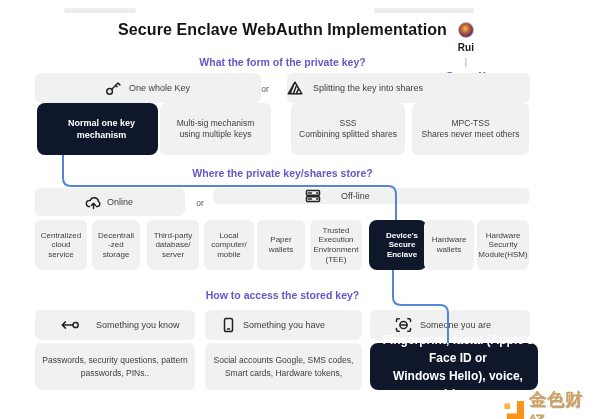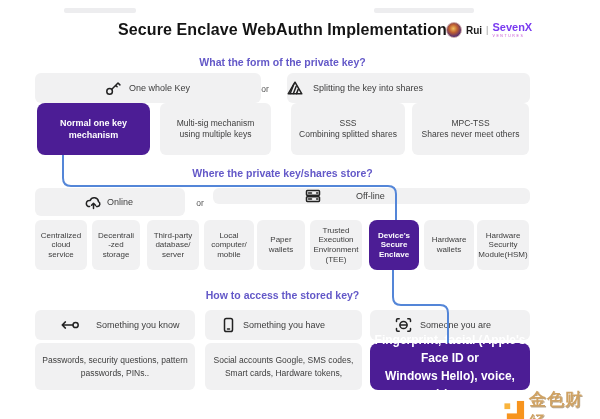--- a/index.html
+++ b/index.html
@@ -5,35 +5,35 @@
   html,body{margin:0;padding:0;background:#fff;}
   #canvas{
     position:relative;width:600px;height:419px;background:#ffffff;overflow:hidden;
     font-family:"Liberation Sans", sans-serif;
   }
   .artifact{position:absolute;background:#ededef;border-radius:2px;}
   #title{
     position:absolute;left:0;top:21px;width:565px;text-align:center;
     font-size:16px;font-weight:700;color:#141414;letter-spacing:.1px;
   }
-  #logo{position:absolute;left:446px;top:22px;display:flex;align-items:center;gap:4px;}
+  #logo{position:absolute;left:446px;top:22px;display:flex;align-items:center;gap:4px;flex-direction:column;}
   .avatar{
     width:14px;height:14px;border-radius:50%;
     background:radial-gradient(circle at 45% 40%, #f0c060 0%, #c06030 35%, #5a3070 70%, #1a1a2e 100%);
     border:1px solid #caa;
   }
   .author{font-size:10px;font-weight:700;color:#1a1a1a;}
   .sep{font-size:9px;color:#999;}
   .brand{display:inline-flex;flex-direction:column;line-height:1;}
   .brand-name{font-size:11px;font-weight:800;color:#7a3bf0;}
   .brand-sub{font-size:3.5px;letter-spacing:1.6px;color:#c44fd0;margin-top:1.5px;}
   .sec-h{position:absolute;left:0;width:565px;text-align:center;color:#6358c8;font-weight:700;font-size:10.5px;}
   .gbox{position:absolute;background:#f1f1f2;border-radius:6px;display:flex;align-items:center;color:#3d3d3d;}
   .cbox{justify-content:center;flex-direction:column;text-align:center;white-space:pre-line;}
-  .blue{background:#4c1d95;color:#fff;font-weight:700;border-radius:8px;}
+  .blue{background:#0f172a;color:#fff;font-weight:700;border-radius:8px;padding-left:8px;}
   .lbl9{font-size:9px;}
   .mech{font-size:8.5px;line-height:1.35;}
   .loc{font-size:8px;line-height:1.2;}
   .ex{font-size:8.5px;line-height:1.5;}
   .or{position:absolute;font-size:8.5px;color:#555;width:16px;text-align:center;}
   .icon{display:inline-flex;flex:none;}
   .icon svg{stroke:#222;fill:none;stroke-width:1.5;stroke-linecap:round;stroke-linejoin:round;}
   #connectors{position:absolute;left:0;top:0;pointer-events:none;}
   #connectors path{stroke:#5486d8;stroke-width:2;fill:none;}
   #watermark{position:absolute;left:503px;top:388px;display:flex;align-items:center;gap:3px;}
@@ -102,21 +102,21 @@
       <svg width="17" height="15" viewBox="0 0 17 15">
         <path d="M4.6 11.6 a3.1 3.1 0 1 1 .6-6.1 a4.3 4.3 0 0 1 8.3 1.1 a2.7 2.7 0 0 1 -.9 5 h-1.2"></path>
         <path d="M8.5 13.6 V8.4 M6.5 10.3 L8.5 8.3 l2 2"></path>
       </svg>
     </span>
     <span class="lbl9">Online</span>
   </div>
 
   <div class="or" style="left:192px;top:198px;">or</div>
 
-  <div class="gbox" style="left:213px;top:188px;width:317px;height:16px;padding-left:92px;gap:35px;box-sizing:border-box;">
+  <div class="gbox" style="left:213px;top:188px;width:317px;height:16px;padding-left:92px;gap:20px;box-sizing:border-box;">
     <span class="icon">
       <svg width="16" height="14" viewBox="0 0 16 14">
         <rect x="1.5" y="1.6" width="13" height="4.6" rx="0.8"></rect>
         <rect x="1.5" y="7.8" width="13" height="4.6" rx="0.8"></rect>
         <path d="M3.5 3.9 h3 M11.6 3.9 h1.2 M3.5 10.1 h3 M11.6 10.1 h1.2"></path>
       </svg>
     </span>
     <span class="lbl9">Off-line</span>
   </div>
 

